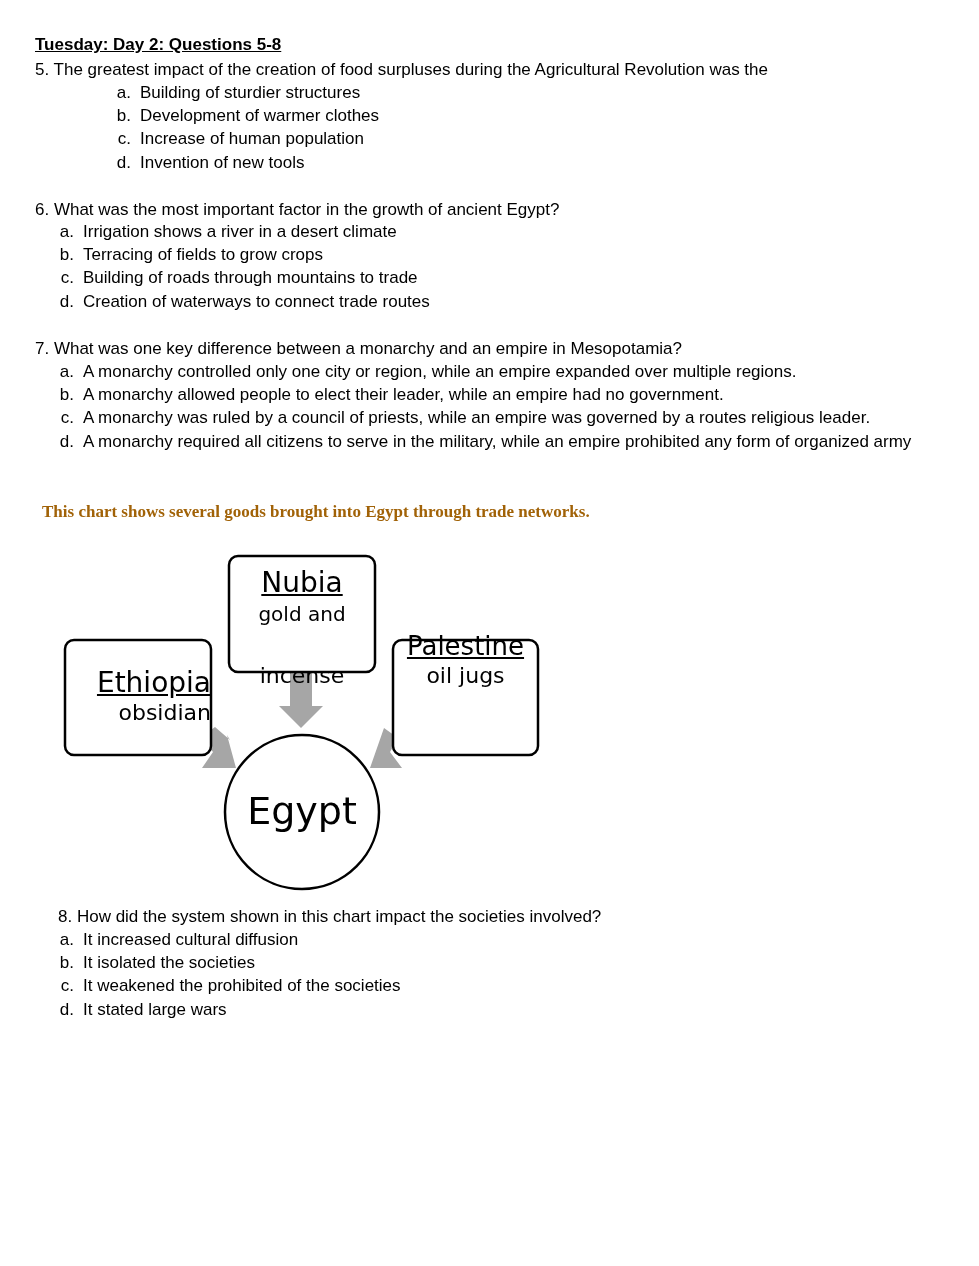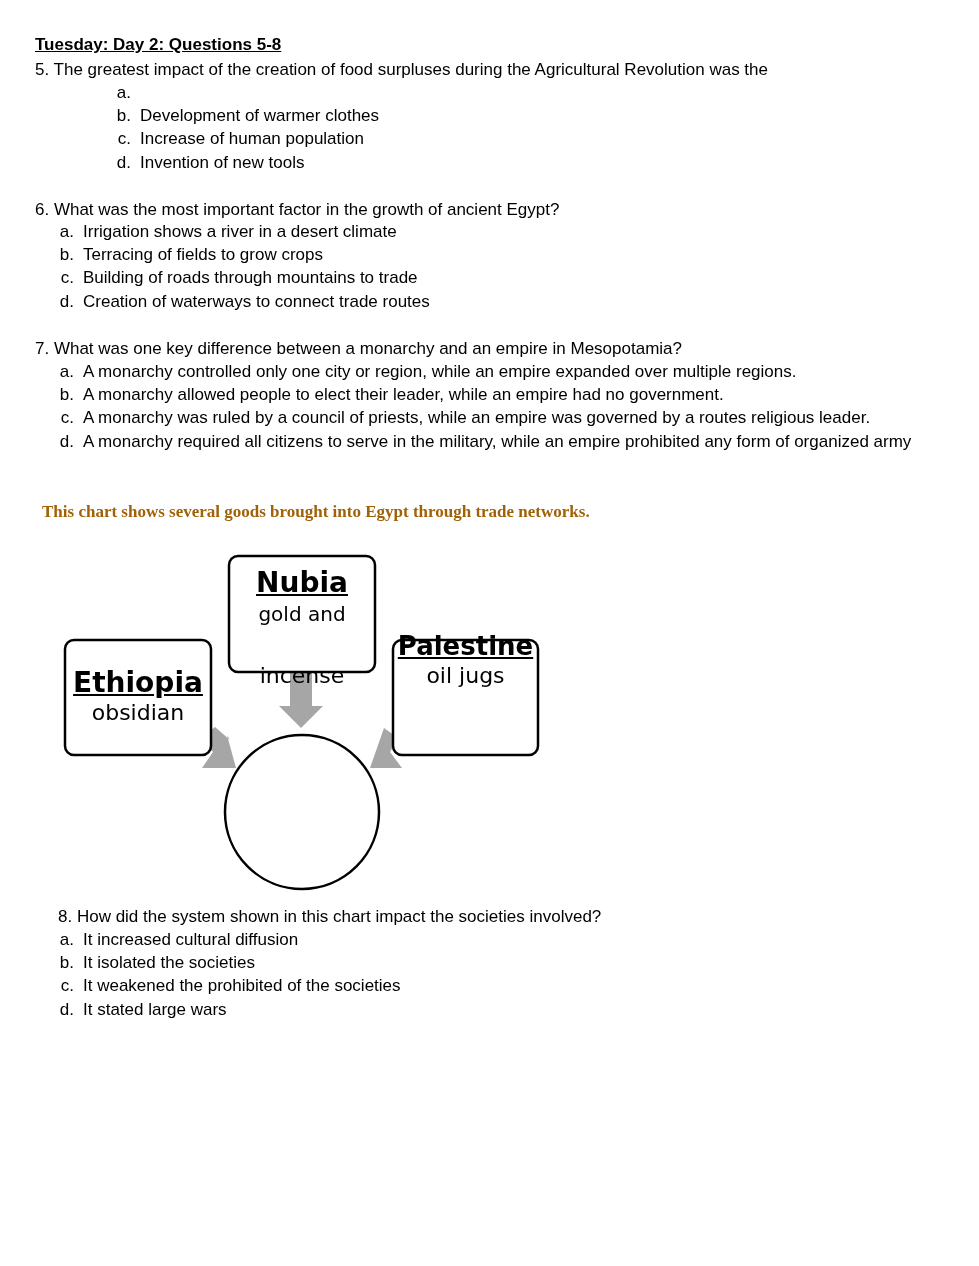--- a/index.html
+++ b/index.html
@@ -8,32 +8,33 @@
   .title { position: absolute; left: 35px; top: 35px; font-weight: bold; text-decoration: underline; font-size: 17px; }
   .q { position: absolute; left: 35px; font-size: 17px; line-height: 23px; }
   .opts { position: absolute; margin: 0; padding: 0; list-style: none; font-size: 17px; line-height: 23.2px; }
   .opt { display: flex; }
   .opt .ltr { width: 28px; flex: none; text-align: right; padding-right: 0; }
   .opt .txt { padding-left: 9px; }
   .caption { position: absolute; left: 42px; top: 502px; font-family: "Liberation Serif", serif;
              font-weight: bold; font-size: 17px; color: #a16207; }
   .diagram { position: absolute; left: 0; top: 0; width: 979px; height: 1266px; pointer-events: none; }
   .diagram svg { position: absolute; left: 0; top: 0; }
-  .box-title { font-family: "DejaVu Sans", sans-serif; font-weight: bold; text-decoration: underline; }
+  .box-title { font-family: "DejaVu Sans", sans-serif; font-weight: normal; text-decoration: underline; }
   .box-sub { font-family: "DejaVu Sans", sans-serif; }
 </style>
 </head>
 <body>
 
 <div class="title">Tuesday: Day 2: Questions 5-8</div>
 
 <div class="q" style="top:58px;">5. The greatest impact of the creation of food surpluses during the Agricultural Revolution was the</div>
 <ul class="opts" style="left:103px; top:81px;">
   <li class="opt">
       <span class="ltr">a.</span>
+      <span class="txt">Building of sturdier structures</span>
     </li>
   <li class="opt">
       <span class="ltr">b.</span>
       <span class="txt">Development of warmer clothes</span>
     </li>
   <li class="opt">
       <span class="ltr">c.</span>
       <span class="txt">Increase of human population</span>
     </li>
   <li class="opt">
@@ -105,28 +106,29 @@
     <rect x="393" y="640" width="145" height="115" rx="9" ry="9" fill="#fff" stroke="#000" stroke-width="2.5"></rect>
 
     <circle cx="302" cy="812" r="77" fill="#fff" stroke="#000" stroke-width="2.5"></circle>
   </svg>
 
   <div style="position:absolute; left:229px; top:566px; width:146px; text-align:center; line-height:28px;">
     <div class="box-title" style="font-size:28px; line-height:34px;">Nubia</div>
     <div class="box-sub" style="font-size:20px;">gold and</div>
     <div class="box-sub" style="font-size:22px;margin-top:34px;">incense</div>
   </div>
-  <div style="position:absolute; left:65px; top:666px; width:146px; text-align:center;">
+  <div style="position:absolute; left:65px; top:666px; width:146px; text-align:right;">
     <div class="box-title" style="font-size:28px; line-height:34px;">Ethiopia</div>
     <div class="box-sub" style="font-size:22px; line-height:26px;">obsidian</div>
   </div>
   <div style="position:absolute; left:393px; top:629px; width:145px; text-align:center;">
     <div class="box-title" style="font-size:26px; line-height:34px;">Palestine</div>
     <div class="box-sub" style="font-size:22px; line-height:26px;">oil jugs</div>
   </div>
+  <div style="position:absolute; left:225px; top:788px; width:154px; text-align:center; font-family:'DejaVu Sans', sans-serif; font-size:38px; line-height:46px;">Egypt</div>
 </div>
 
 <div class="q" style="top:905px; left:58px;">8. How did the system shown in this chart impact the societies involved?</div>
 <ul class="opts" style="left:46px; top:928px;">
   <li class="opt">
       <span class="ltr">a.</span>
       <span class="txt">It increased cultural diffusion</span>
     </li>
   <li class="opt">
       <span class="ltr">b.</span>

